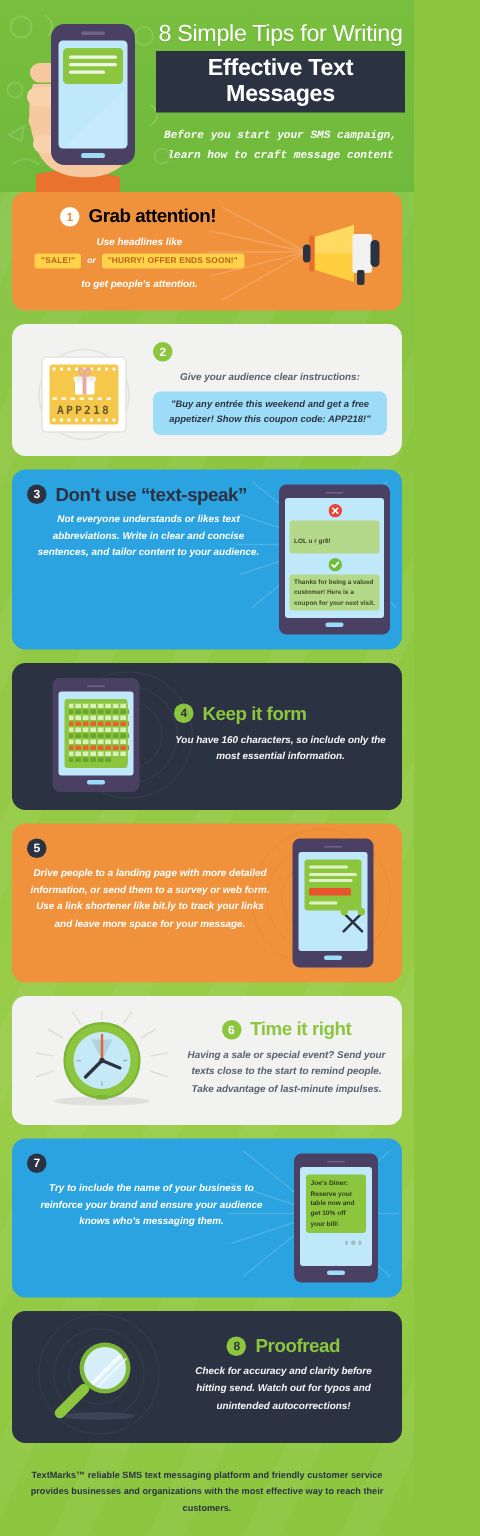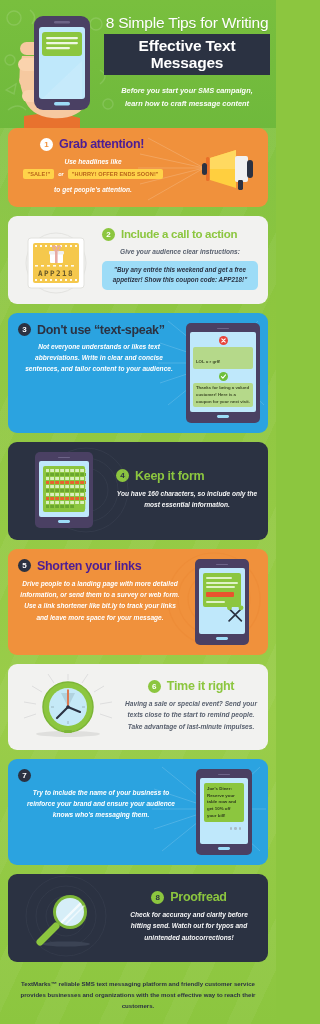--- a/index.html
+++ b/index.html
@@ -26,40 +26,40 @@
     background:linear-gradient(180deg,#79bf3e 0%,#6fb93c 100%);
     overflow:hidden;}
   .header .doodles{position:absolute;left:0;top:0;width:120px;height:128px;opacity:.25;}
   .hand-wrap{position:absolute;left:6px;top:4px;width:96px;height:124px;}
   .head-text{position:absolute;left:104px;top:14px;right:6px;text-align:center;}
   .title1{color:#ffffff;font-weight:normal;font-size:15.5px;letter-spacing:-.2px;
     text-shadow:0 1px 0 rgba(0,0,0,.12);line-height:1.1;}
   .title2{display:inline-block;margin-top:3px;background:#2b3242;color:#ffffff;
     font-weight:bold;font-size:15.5px;padding:3px 6px 4px;letter-spacing:-.2px;line-height:1.1;}
   .subtitle{margin-top:10px;color:#ffffff;font-style:italic;font-size:7.4px;line-height:1.75;
-    font-weight:bold;opacity:.97;}
+    font-weight:bold;opacity:.97;font-family:Liberation Mono, monospace;}
 
   
   .card{position:relative;border-radius:9px;margin:0 8px;overflow:hidden;}
   .card + .card{margin-top:9px;}
   .c-orange{background:#f0913c;}
   .c-white{background:#f2f2f0;}
   .c-blue{background:#2ba3e0;}
   .c-dark{background:#2b3242;}
   .rays{position:absolute;inset:0;pointer-events:none;opacity:.35;}
 
   .hrow{display:flex;align-items:center;gap:6px;}
   .num{width:13px;height:13px;border-radius:50%;display:flex;align-items:center;
     justify-content:center;font-size:8px;font-weight:bold;flex:none;}
   .n-white{background:#ffffff;color:#f0913c;}
   .n-green{background:#8cc63f;color:#ffffff;}
   .n-dark{background:#2b3242;color:#ffffff;}
   .n-darkg{background:#8cc63f;color:#2b3242;}
   .htitle{font-size:12.5px;font-weight:bold;letter-spacing:-.3px;}
-  .t-white{color:#4c1d95;}
+  .t-white{color:#000000;}
   .t-green{color:#8cc63f;}
   .t-dark{color:#2b3242;}
   .body{font-size:6.6px;font-style:italic;line-height:1.72;font-weight:bold;}
   .b-white{color:#ffffff;}
   .b-grey{color:#59616f;}
 
   
   .s1{padding:9px 10px 11px;}
   .s1 .inner{position:relative;z-index:2;}
   .s1 .head{padding-left:22px;}
@@ -261,21 +261,20 @@
           <rect x="31" y="19" width="15" height="3.4" rx="1" fill="#f0f0f0"></rect>
           <rect x="37" y="19" width="2.6" height="12" fill="#e8a9a3"></rect>
           <path d="M37 19 q-4 -5 -1 -5 q3 0 2 5" fill="none" stroke="#e8a9a3" stroke-width="1.3"></path>
           <path d="M40 19 q4 -5 1 -5 q-3 0 -2 5" fill="none" stroke="#e8a9a3" stroke-width="1.3"></path>
           <text x="38" y="44" font-family="DejaVu Sans Mono, monospace" font-size="7.6" font-weight="bold" fill="#6a5a2a" text-anchor="middle" letter-spacing="1.4">APP218</text>
         </svg>
       </div>
       <div class="txt">
         <div class="hrow" style="justify-content:flex-start">
           <span class="num n-green">2</span>
-          <span class="htitle t-green">Include a call to action</span>
         </div>
         <div class="body b-grey" style="margin-top:5px">Give your audience clear instructions:</div>
         <div class="bubble-blue">"Buy any entrée this weekend and get a free appetizer! Show this coupon code: APP218!"</div>
       </div>
     </div>
   </div>
 
   <div class="card c-blue">
     <svg class="rays" viewBox="0 0 260 100" preserveAspectRatio="none">
       <g stroke="#ffffff" stroke-width="1" opacity=".45">
@@ -383,21 +382,20 @@
       <g fill="none" stroke="#e8822f" stroke-width="1.2" opacity=".75">
         <circle cx="206" cy="50" r="26"></circle>
           <circle cx="206" cy="50" r="36"></circle>
           <circle cx="206" cy="50" r="46"></circle>
       </g>
     </svg>
     <div class="s5">
       <div class="txt">
         <div class="hrow">
           <span class="num n-dark">5</span>
-          <span class="htitle t-white">Shorten your links</span>
         </div>
         <div class="body b-white sub">Drive people to a landing page with more detailed information, or send them to a survey or web form. Use a link shortener like bit.ly to track your links and leave more space for your message.</div>
       </div>
       <div class="phonewrap">
         <div class="phone" style="position:relative">
           <div class="speaker"></div>
           <div class="screen" style="padding:5px 4px;width:38px;height:56px;position:relative">
             <div class="msg-green" style="padding:4px 3px">
               <div style="height:2px;background:#dff2c6;border-radius:1px;margin-bottom:2.5px;width:80%"></div>
               <div style="height:2px;background:#dff2c6;border-radius:1px;margin-bottom:2.5px;"></div>

